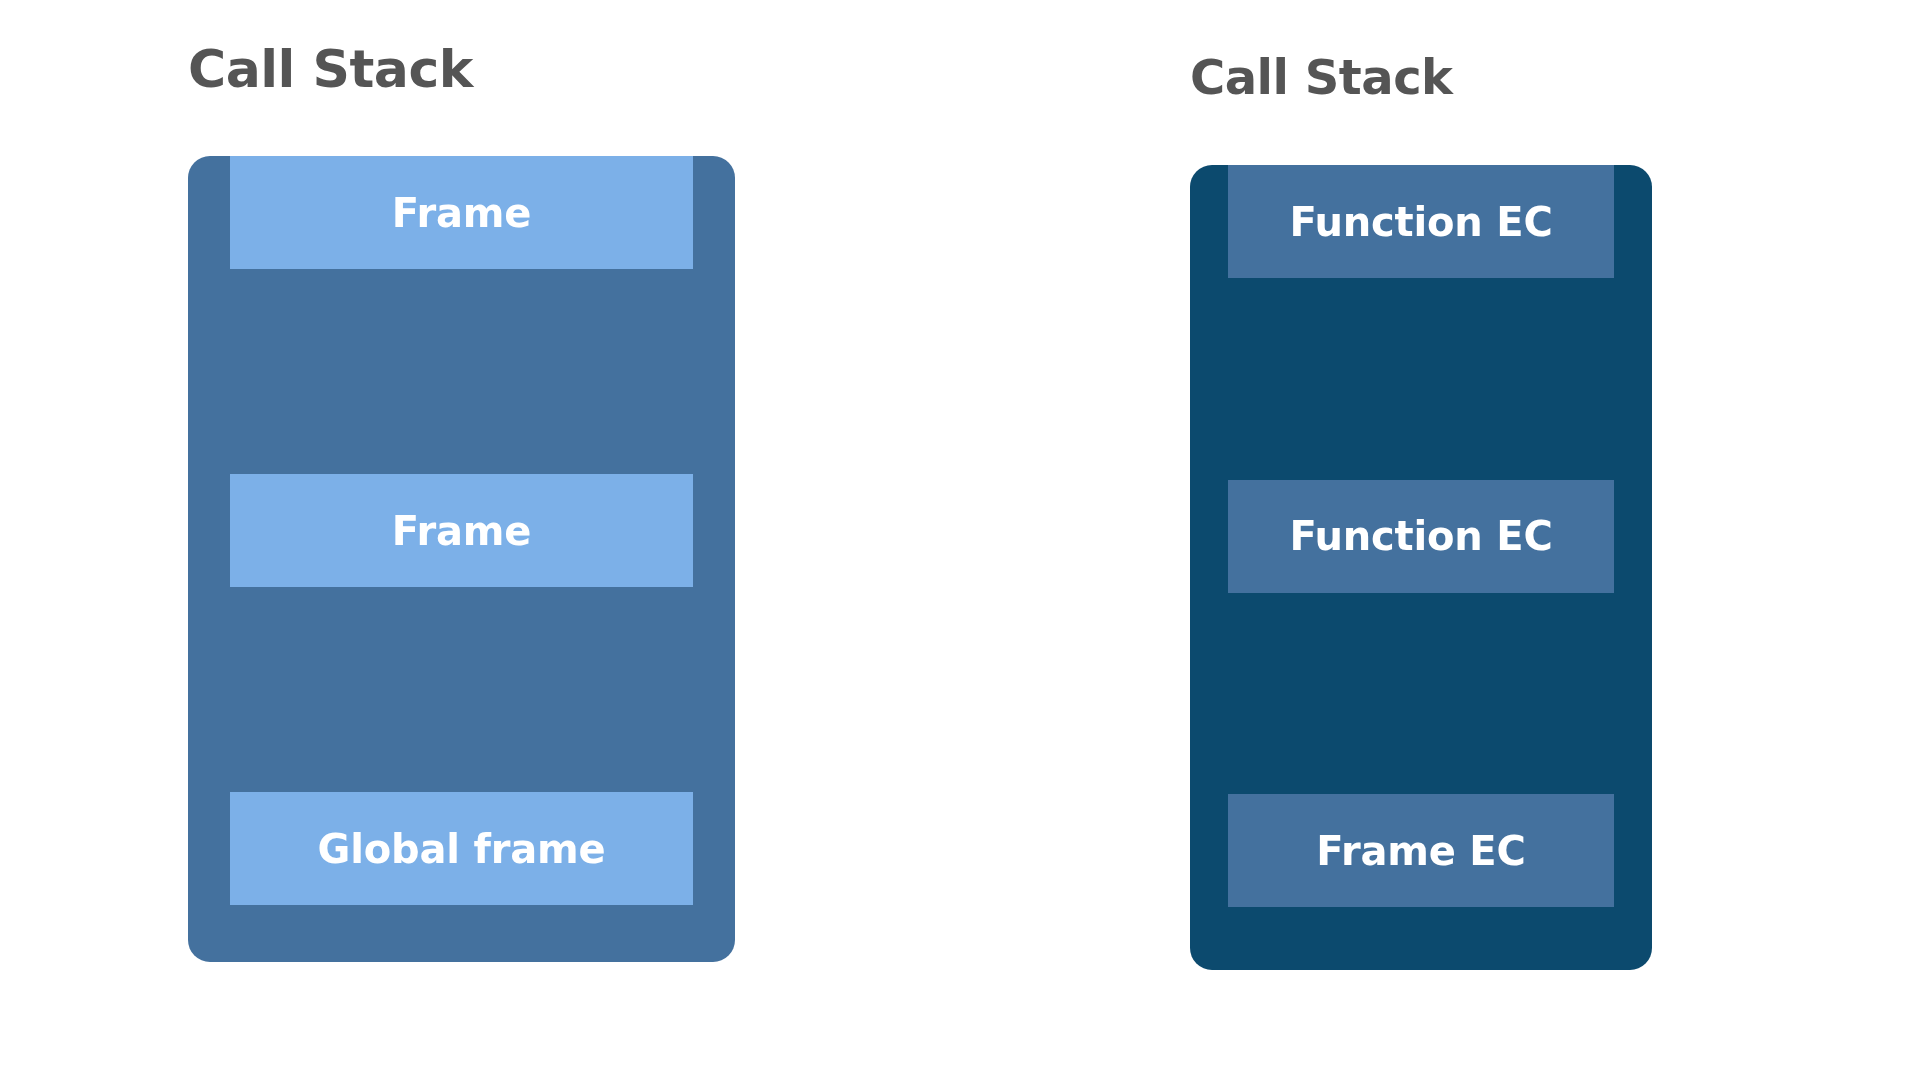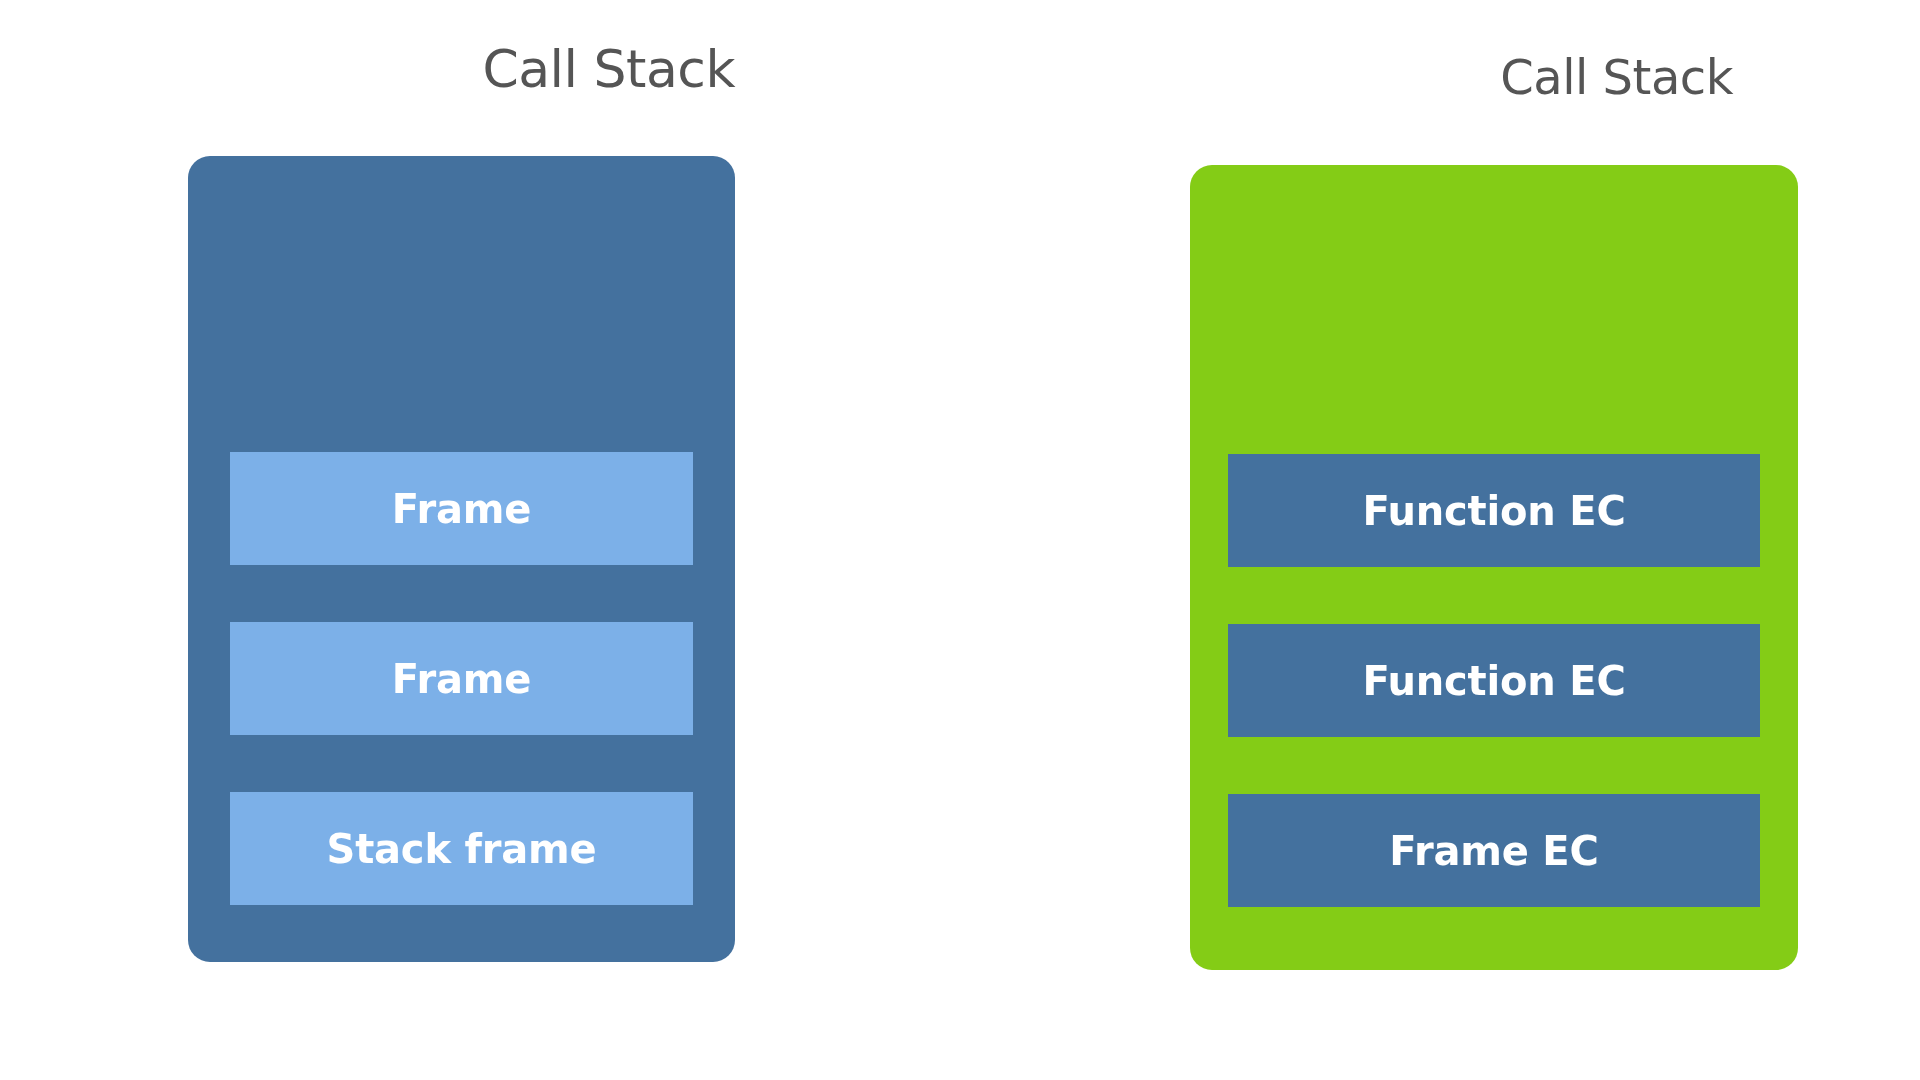--- a/index.html
+++ b/index.html
@@ -16,23 +16,23 @@
   }
 
   .canvas {
     position: absolute;
     inset: 0;
   }
 
   
   .stack-title {
     position: absolute;
-    text-align: right;
+    text-align: left;
     font-family: "DejaVu Sans", sans-serif;
-    font-weight: normal;
+    font-weight: bold;
     color: #555555;
     letter-spacing: -0.5px;
     white-space: nowrap;
   }
   #title-left {
     left: 188px;
     top: 38px;
     width: 547px;
     font-size: 52px;
     line-height: 62px;
@@ -44,37 +44,37 @@
     font-size: 48px;
     line-height: 58px;
   }
 
   
   .stack-panel {
     position: absolute;
     border-radius: 22px;
     display: flex;
     flex-direction: column;
-    justify-content: flex-end;
+    justify-content: space-between;
     box-sizing: border-box;
   }
   #panel-left {
     left: 188px;
     top: 156px;
     width: 547px;
     height: 806px;
     background: #44719e;
     padding: 0 42px 57px 42px;
   }
   #panel-right {
     left: 1190px;
     top: 165px;
-    width: 608px;
+    width: 462px;
     height: 805px;
-    background: #84cc16;
+    background: #0c4a6e;
     padding: 0 38px 63px 38px;
   }
 
   
   .frame-box {
     width: 100%;
     height: 113px;
     display: flex;
     align-items: center;
     justify-content: center;
@@ -120,21 +120,21 @@
   <div class="stack-title" id="title-left">Call Stack</div>
 
   <div class="stack-panel" id="panel-left">
     <div class="frame-box">
       <span class="frame-label">Frame</span>
     </div>
     <div class="frame-box">
       <span class="frame-label">Frame</span>
     </div>
     <div class="frame-box">
-      <span class="frame-label">Stack frame</span>
+      <span class="frame-label">Global frame</span>
     </div>
   </div>
 
 
   <div class="stack-title" id="title-right">Call Stack</div>
 
   <div class="stack-panel" id="panel-right">
     <div class="frame-box">
       <span class="frame-label">Function EC</span>
     </div>

